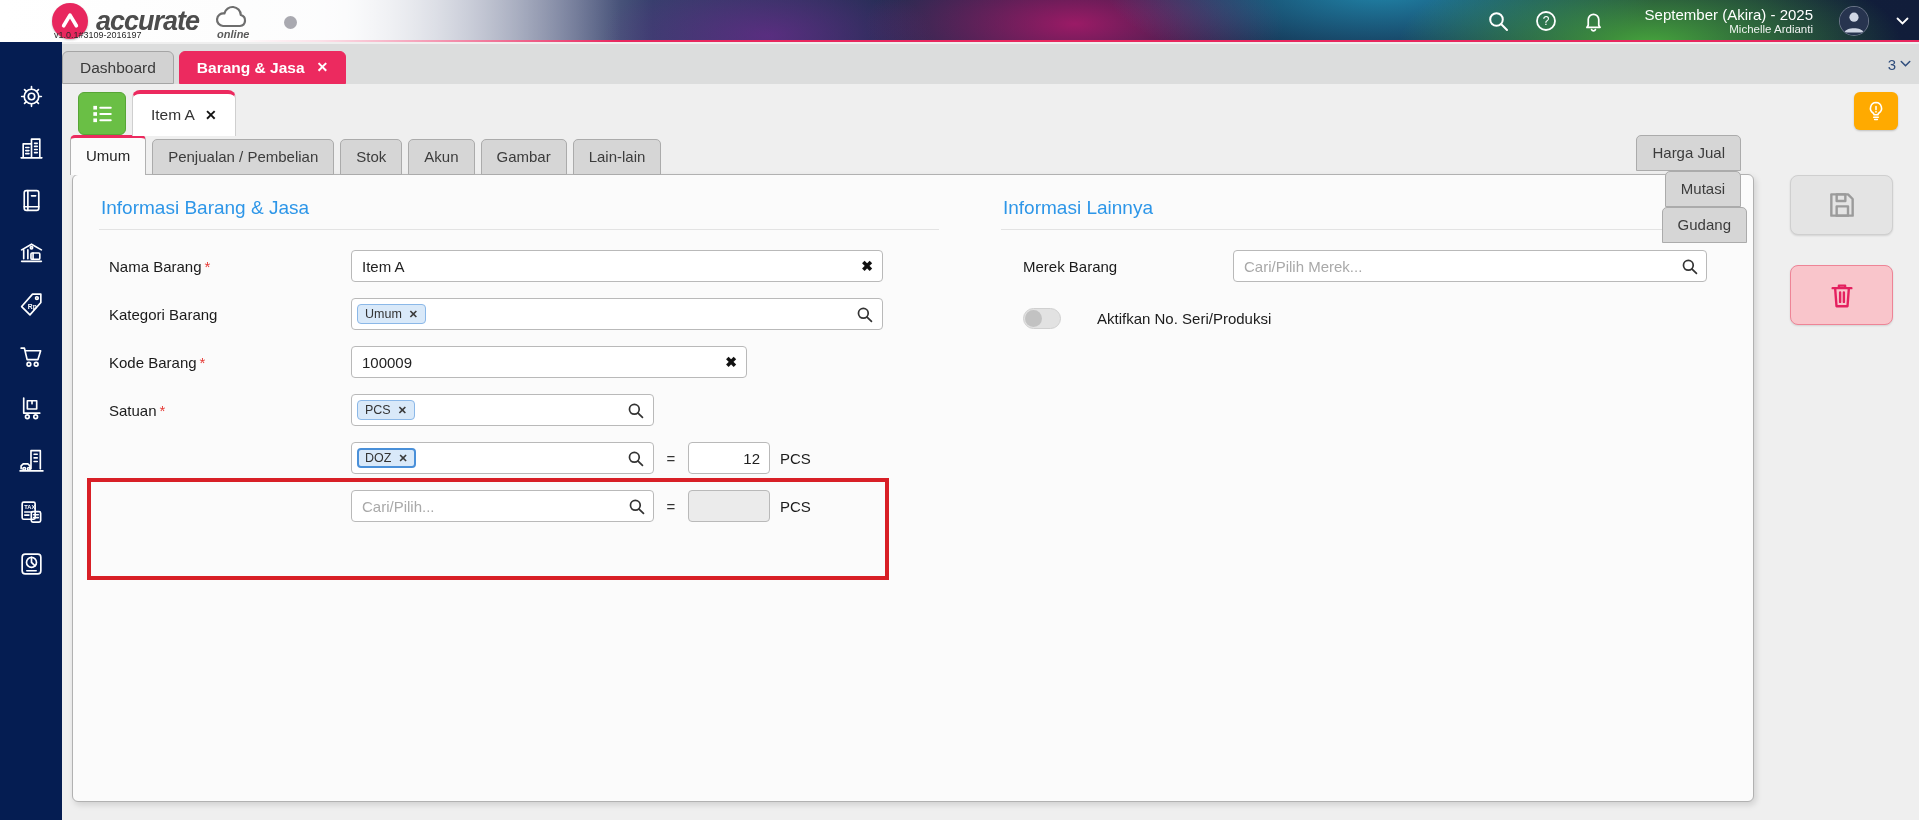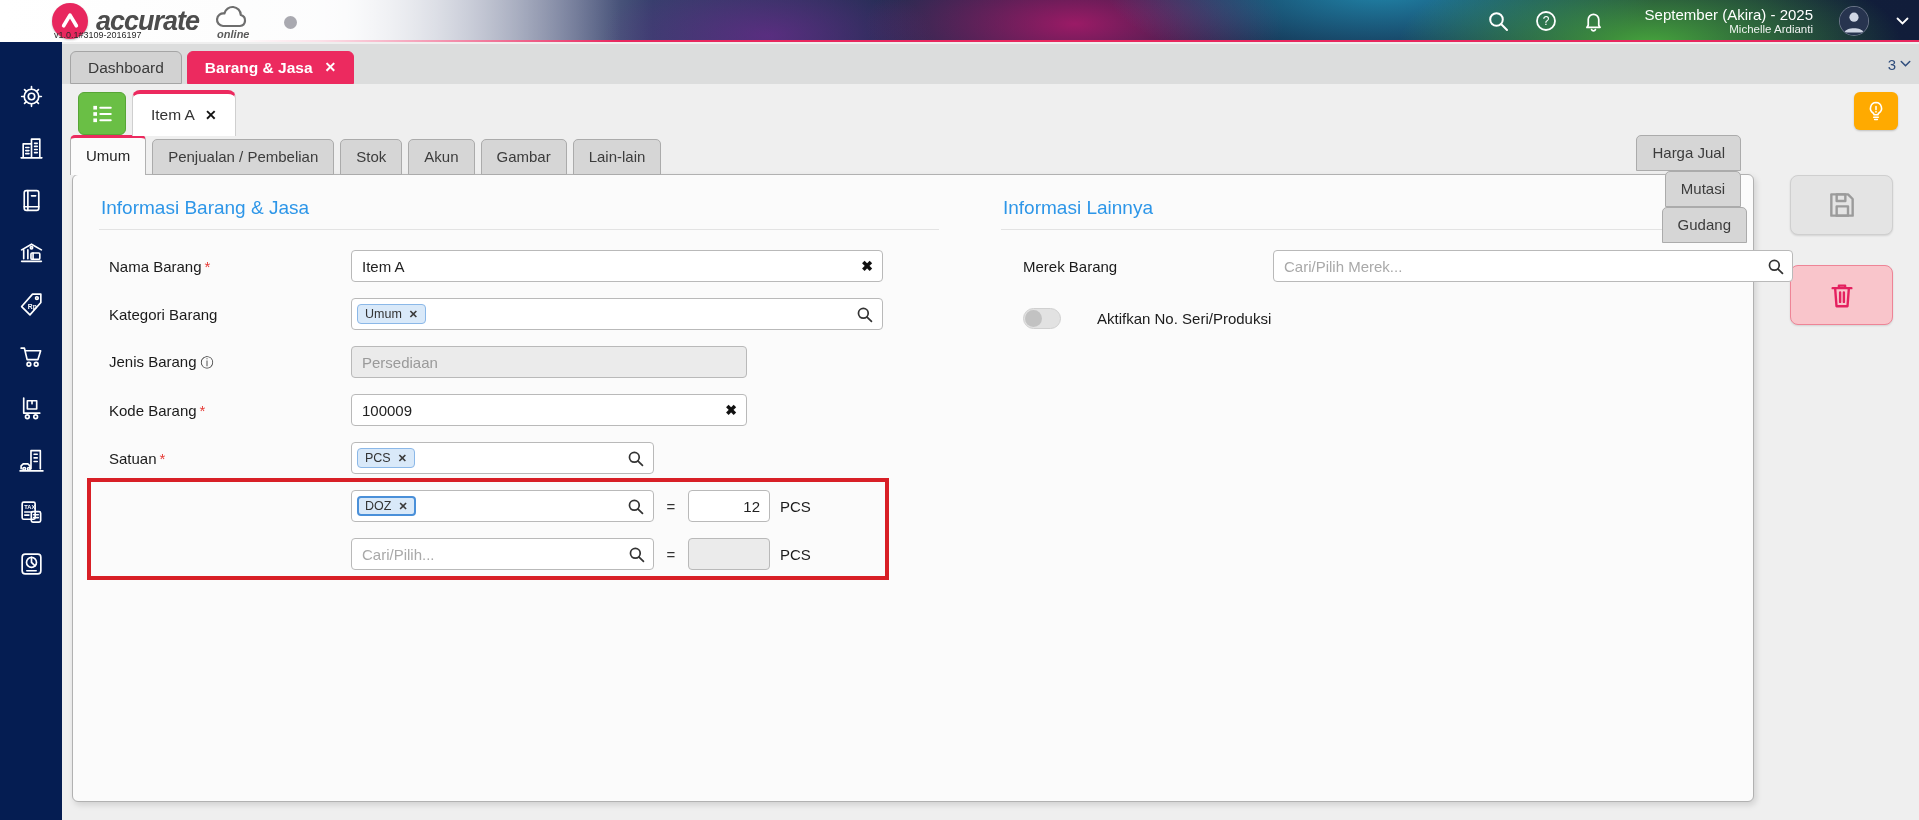--- a/index.html
+++ b/index.html
@@ -29,21 +29,21 @@
   .user-block { text-align:right; color:#fff; line-height:1.15; margin-left:14px; }
   .user-period { font-size:15px; }
   .user-name { font-size:11.5px; opacity:.92; }
   .avatar { width:30px; height:30px; border-radius:50%; background:#22304e; overflow:hidden; border:1px solid #ffffff55; }
 
   
   .sidebar { position:absolute; left:0; top:42px; width:62px; height:778px; background:#051d52; z-index:15; padding-top:28px; }
   .side-item { width:62px; height:52px; display:flex; align-items:center; justify-content:center; cursor:pointer; }
 
   
-  .tabstrip { position:absolute; left:62px; top:44px; right:0; height:40px; background:#dcdddd; display:flex; align-items:center; padding-left:8px; z-index:10; }
+  .tabstrip { position:absolute; left:62px; top:44px; right:0; height:40px; background:#dcdddd; display:flex; align-items:center; z-index:10; }
   .mtab { height:33px; line-height:31px; padding:0 17px; background:#d2d2d2; border:1px solid #a5a5a5; border-radius:6px 6px 0 0; font-size:15.5px; color:#3a3a3a; margin-right:5px; cursor:pointer; align-self:flex-end; }
   .mtab.active { background:#ec2a5f; border-color:#ec2a5f; color:#fff; font-weight:bold; display:flex; align-items:center; gap:12px; }
   .mtab .tab-x { font-weight:bold; font-size:14px; }
   .tab-counter { position:absolute; right:8px; top:0; height:40px; display:flex; align-items:center; gap:4px; font-size:15px; color:#2f4d7c; cursor:pointer; }
 
   
   .list-btn { position:absolute; left:78px; top:92px; width:48px; height:43px; background:#6abf45; border:1px solid #57a536; border-radius:6px; display:flex; align-items:center; justify-content:center; cursor:pointer; z-index:6; }
   .item-tab { position:absolute; left:132px; top:90px; height:46px; padding:0 18px; background:#fff; border:1px solid #cfcfcf; border-bottom:none; border-top:4px solid #ec2a5f; border-radius:8px 8px 0 0; display:flex; align-items:center; gap:10px; font-size:15.5px; color:#333; z-index:6; cursor:pointer; }
   .item-tab .tab-x { font-weight:bold; color:#111; font-size:14px; }
   .tips-btn { position:absolute; left:1854px; top:92px; width:44px; height:38px; background:#ffaa00; border-radius:6px; display:flex; align-items:center; justify-content:center; cursor:pointer; box-shadow:0 1px 2px rgba(0,0,0,.2); z-index:6; }
@@ -305,24 +305,20 @@
         </span>
         <span class="search-ic">
             <svg width="17" height="17" viewBox="0 0 22 22" fill="none" stroke="#333" stroke-width="2.2" stroke-linecap="round">
               <circle cx="9.5" cy="9.5" r="6.3"></circle>
               <path d="M14.3 14.3 20 20"></path>
             </svg>
           </span>
       </div>
     </div>
 
-    <div class="frow">
-      <div class="flabel"><span>Jenis Barang</span><span class="info-g">ⓘ</span></div>
-      <input class="txt w-md" disabled="" value="Persediaan" style="">
-    </div>
 
     <div class="frow">
       <div class="flabel"><span>Kode Barang</span><span class="req">*</span></div>
       <div class="wrap">
         <input class="txt w-md" value="100009" style="">
         <span class="clear-x">✖</span>
       </div>
     </div>
 
 
@@ -377,21 +373,21 @@
       <span class="unit-lab">PCS</span>
     </div>
   </div>
 
   <div class="col-right">
     <div class="sec-title">Informasi Lainnya</div>
 
     <div class="frow">
       <div class="flabel-r">Merek Barang</div>
       <div class="wrap">
-        <input class="txt" style="width: 520px; margin-left: 40px;" placeholder="Cari/Pilih Merek...">
+        <input class="txt" style="width: 474px;" placeholder="Cari/Pilih Merek...">
         <span class="search-ic">
             <svg width="17" height="17" viewBox="0 0 22 22" fill="none" stroke="#333" stroke-width="2.2" stroke-linecap="round">
               <circle cx="9.5" cy="9.5" r="6.3"></circle>
               <path d="M14.3 14.3 20 20"></path>
             </svg>
           </span>
       </div>
     </div>
 
     <div class="frow" style="margin-top:20px;gap:8px;">

